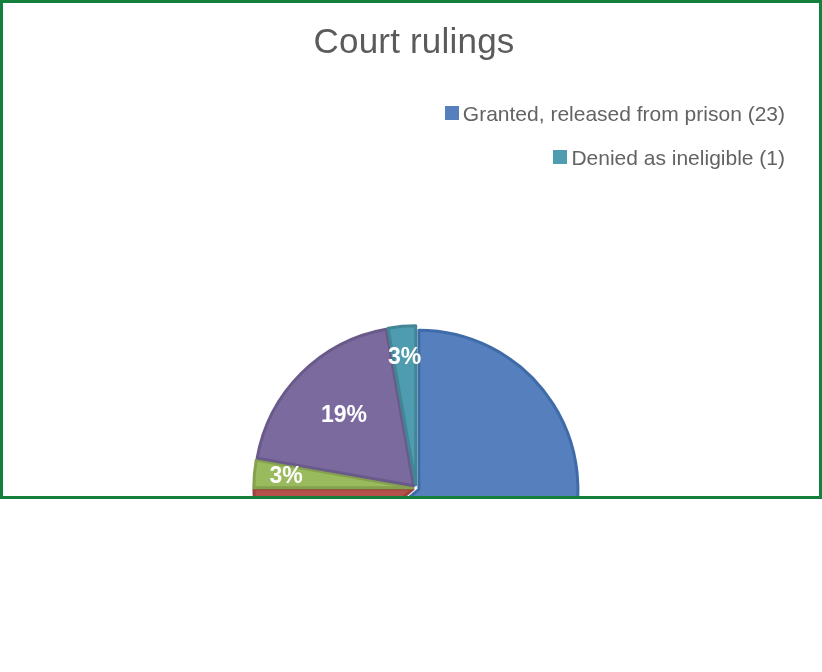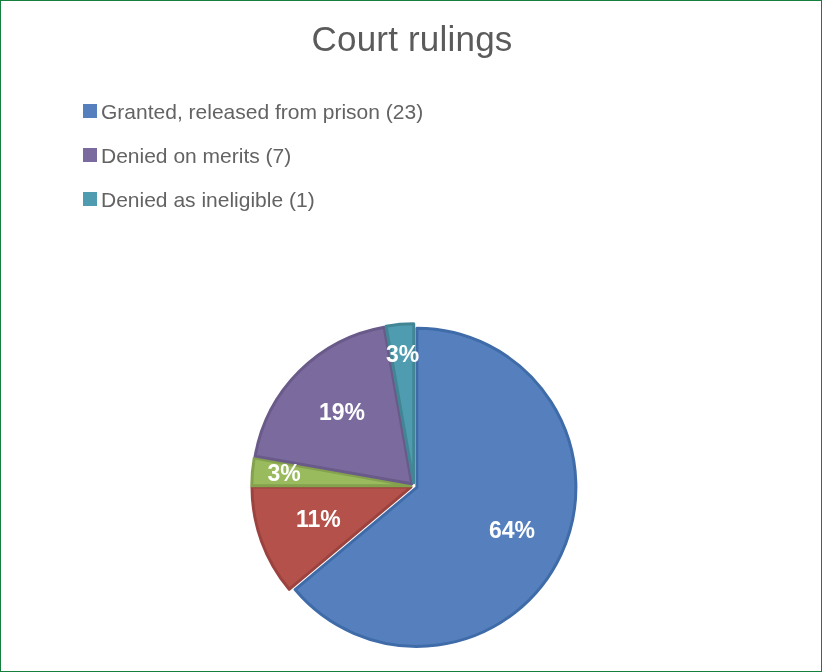--- a/index.html
+++ b/index.html
@@ -7,24 +7,24 @@
     margin: 0;
     padding: 0;
     background: #ffffff;
   }
   body {
     font-family: "Liberation Sans", sans-serif;
   }
   #chart-frame {
     position: relative;
     width: 822px;
-    height: 672px;
+    height: 499px;
     box-sizing: border-box;
     background: #ffffff;
-    border: 1px solid #15803d;
+    border: 3px solid #15803d;
     overflow: hidden;
   }
   #chart-title {
     position: absolute;
     top: 18px;
     left: 0;
     width: 822px;
     text-align: center;
     font-size: 35px;
     font-weight: 400;
@@ -35,20 +35,21 @@
   #legend {
     position: absolute;
     top: 88px;
     left: 82px;
     width: 700px;
   }
   .legend-item {
     display: flex;
     align-items: center;
     height: 44px;
+    justify-content: flex-end;
   }
   .legend-swatch {
     width: 14px;
     height: 14px;
     flex: 0 0 14px;
     margin-right: 4px;
   }
   .legend-label {
     font-size: 21px;
     color: #636363;
@@ -86,24 +87,20 @@
 
   <div id="legend">
 
     <div class="legend-item">
       <span class="legend-swatch" style="background:#5580bd"></span>
       <span class="legend-label">Granted, released from prison (23)</span>
     </div>
 
 
 
-    <div class="legend-item">
-      <span class="legend-swatch" style="background:#7a6a9e"></span>
-      <span class="legend-label">Denied on merits (7)</span>
-    </div>
 
     <div class="legend-item">
       <span class="legend-swatch" style="background:#4f9cb0"></span>
       <span class="legend-label">Denied as ineligible (1)</span>
     </div>
 
   </div>
 
   <div id="pie-wrap">
     <svg id="pie-svg" viewBox="0 0 340 340">

